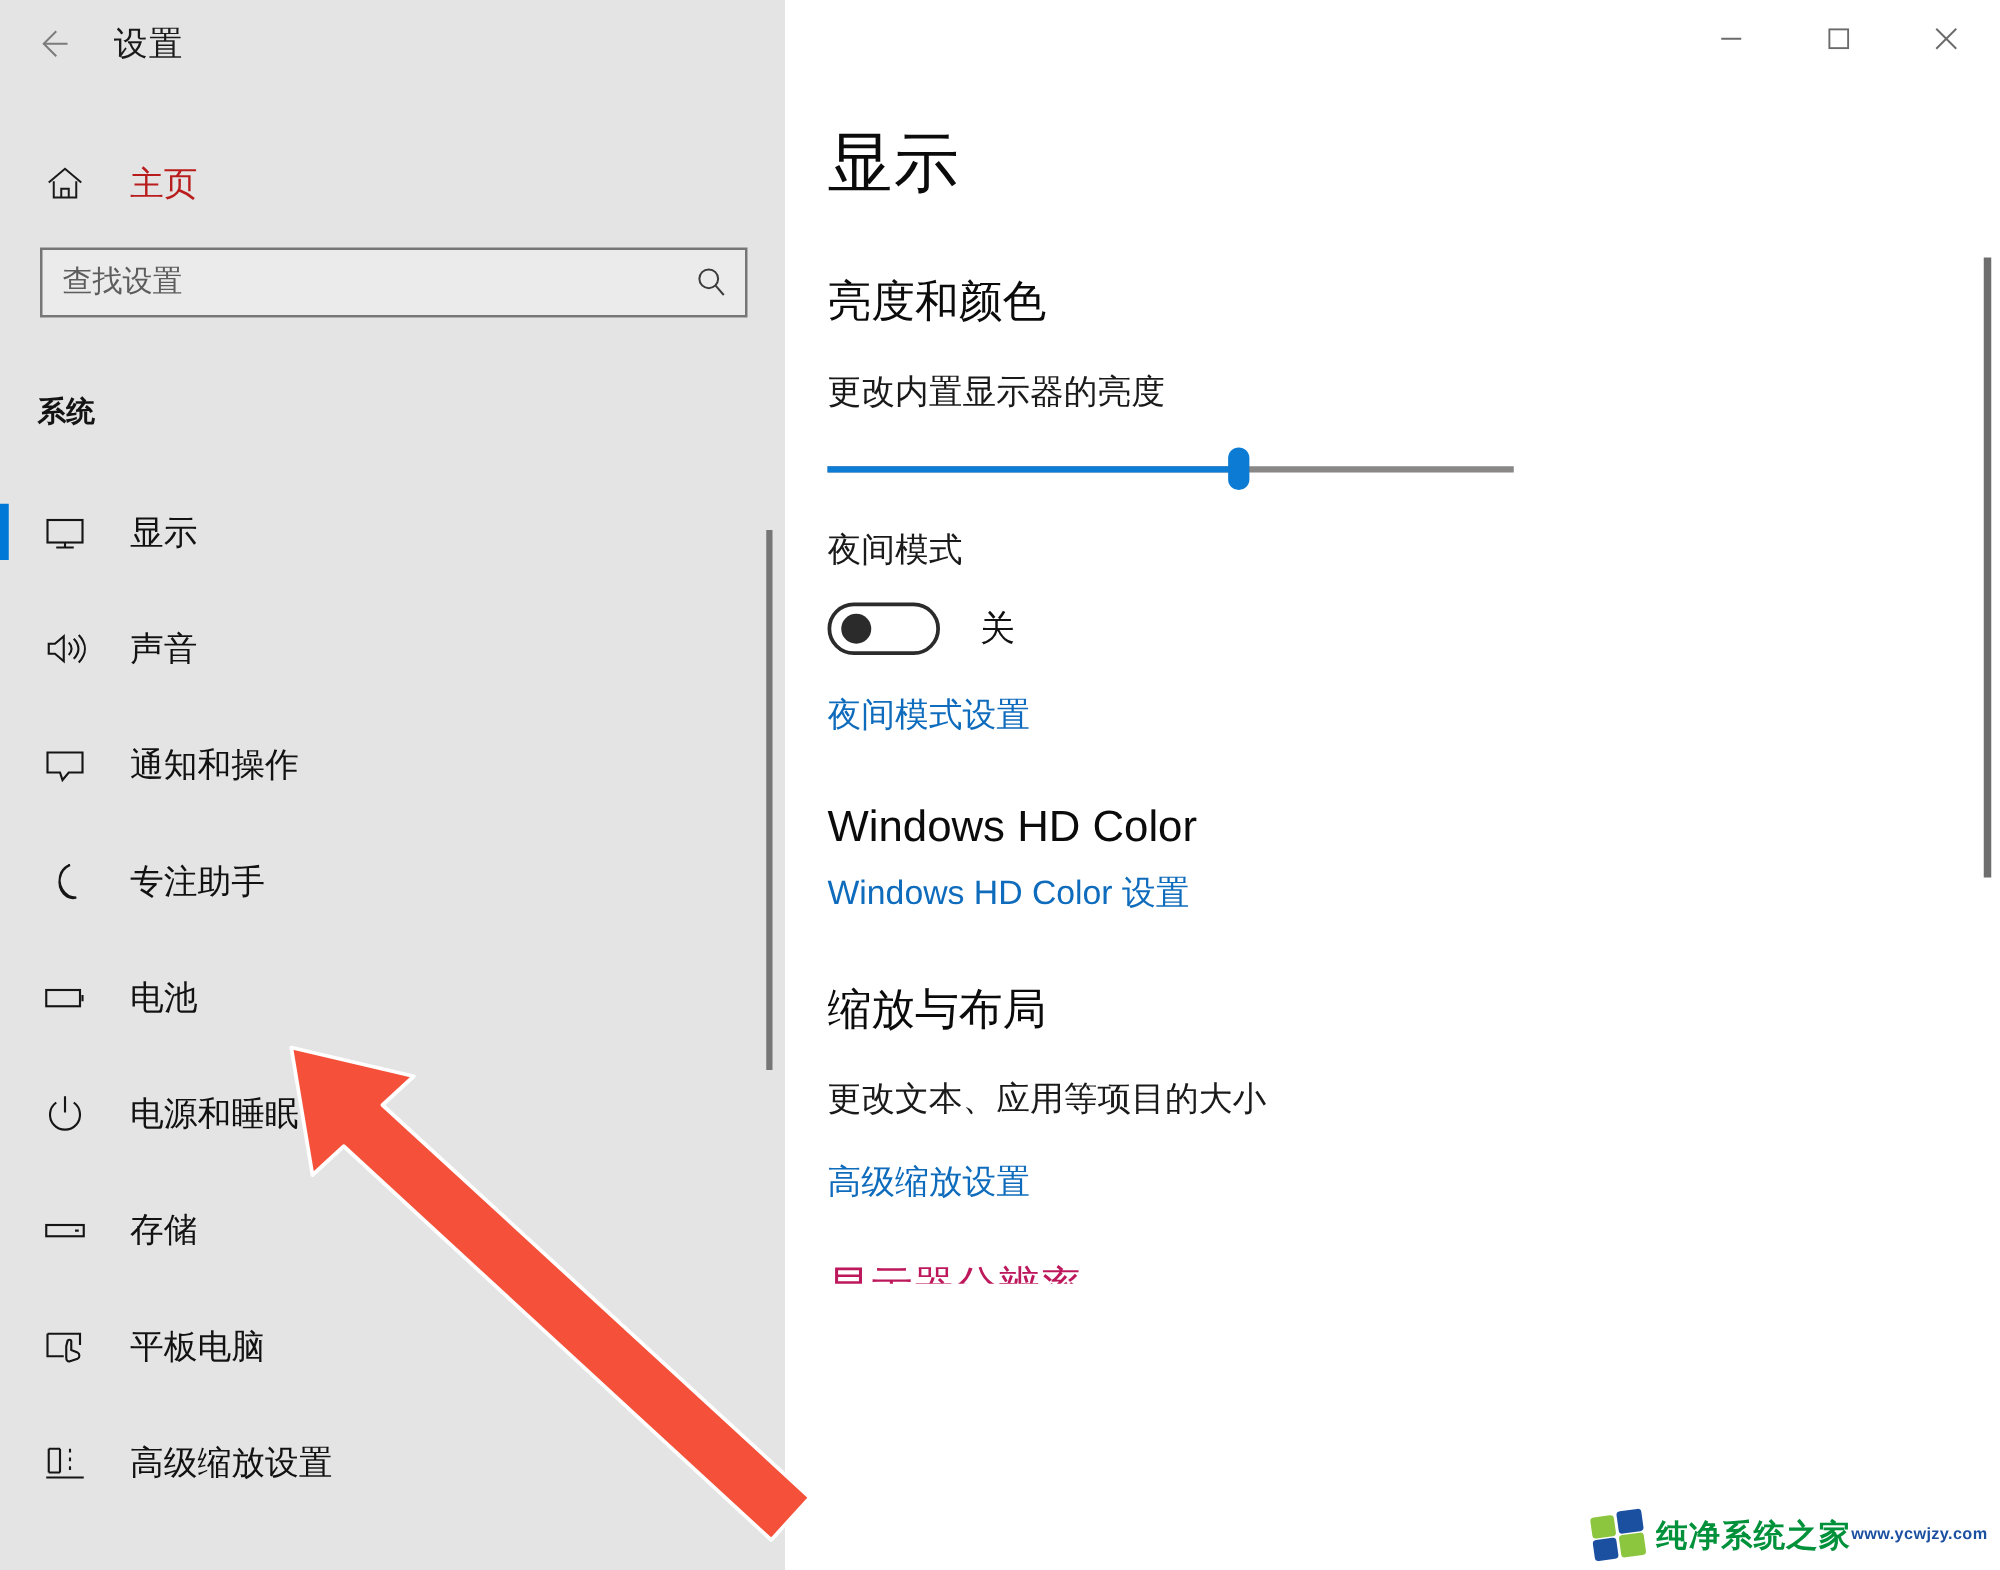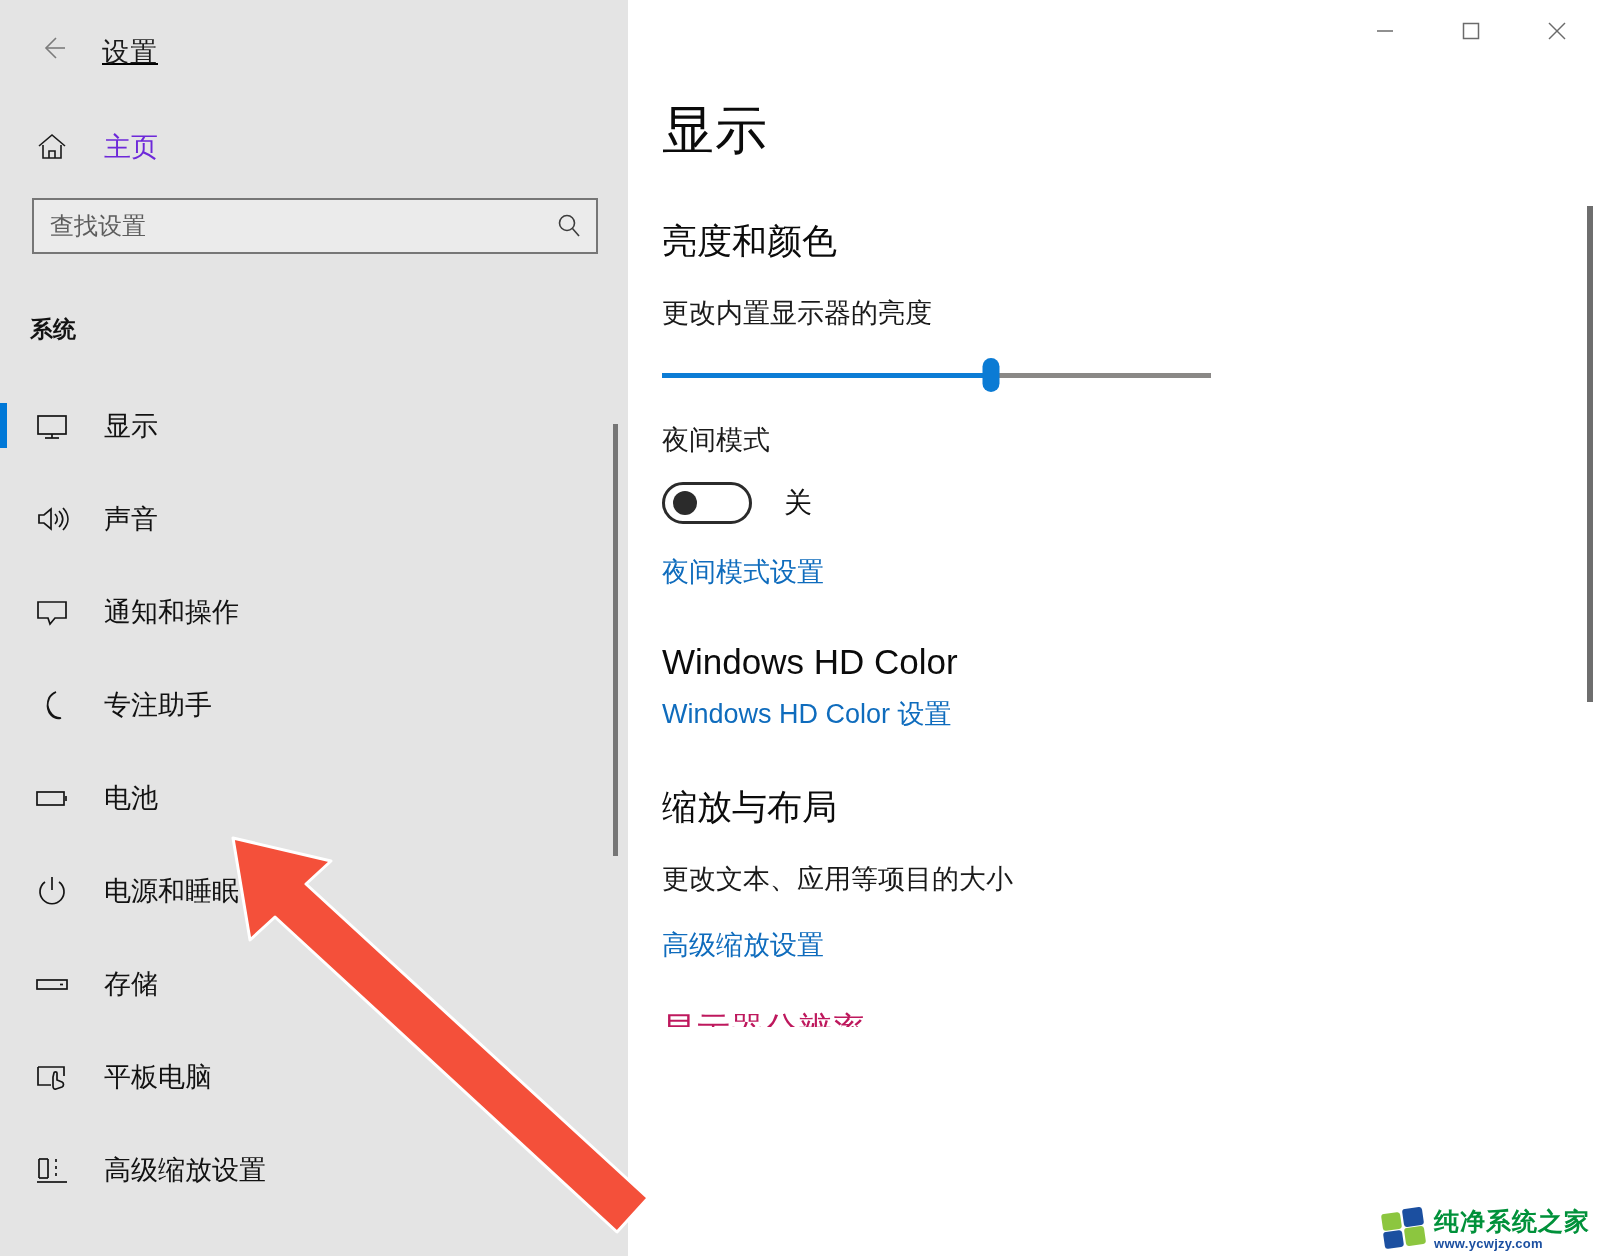--- a/index.html
+++ b/index.html
@@ -26,23 +26,22 @@
     position: relative;
     width: 628px;
     height: 1256px;
     background: #e4e4e4;
     flex: 0 0 628px;
     overflow: hidden;
   }
   .sidebar-header {
     height: 70px;
     display: flex;
-    align-items: flex-end;
-    padding-left: 30px;
-    text-decoration: underline;
+    align-items: center;
+    padding-left: 19px;
   }
   .back-btn {
     width: 44px;
     height: 44px;
     display: flex;
     align-items: center;
     justify-content: center;
     color: #7b7b7b;
     cursor: pointer;
   }
@@ -64,21 +63,21 @@
   }
   .home-icon {
     width: 44px;
     display: flex;
     justify-content: center;
     color: #1a1a1a;
   }
   .home-label {
     margin-left: 30px;
     font-size: 27px;
-    color: #6d28d9;
+    color: #b91c1c;
   }
 
   .search-wrap {
     margin: 22px 30px 0 32px;
     height: 56px;
     background: #ebebeb;
     border: 2px solid #767676;
     display: flex;
     box-sizing: border-box;
   }
@@ -355,21 +354,21 @@
   }
   .wm-tiles i {
     position: absolute;
     display: block;
     border-radius: 3px;
   }
   .wm-t1 { left: 0;   top: 5px;  width: 19px; height: 17px; background: #8cc63f; transform: rotate(-8deg); }
   .wm-t2 { left: 21px; top: 0;   width: 20px; height: 18px; background: #1b4fa0; transform: rotate(-8deg); }
   .wm-t3 { left: 2px;  top: 23px; width: 19px; height: 17px; background: #1b4fa0; transform: rotate(-8deg); }
   .wm-t4 { left: 23px; top: 19px; width: 20px; height: 18px; background: #8cc63f; transform: rotate(-8deg); }
-  .wm-texts { display: flex; flex-direction: column; }
+  .wm-texts { display: flex; }
   .wm-cn {
     font-size: 25px;
     font-weight: bold;
     color: #00913a;
     letter-spacing: 1px;
     line-height: 1;
   }
   .wm-url {
     margin-top: 3px;
     font-size: 13px;

